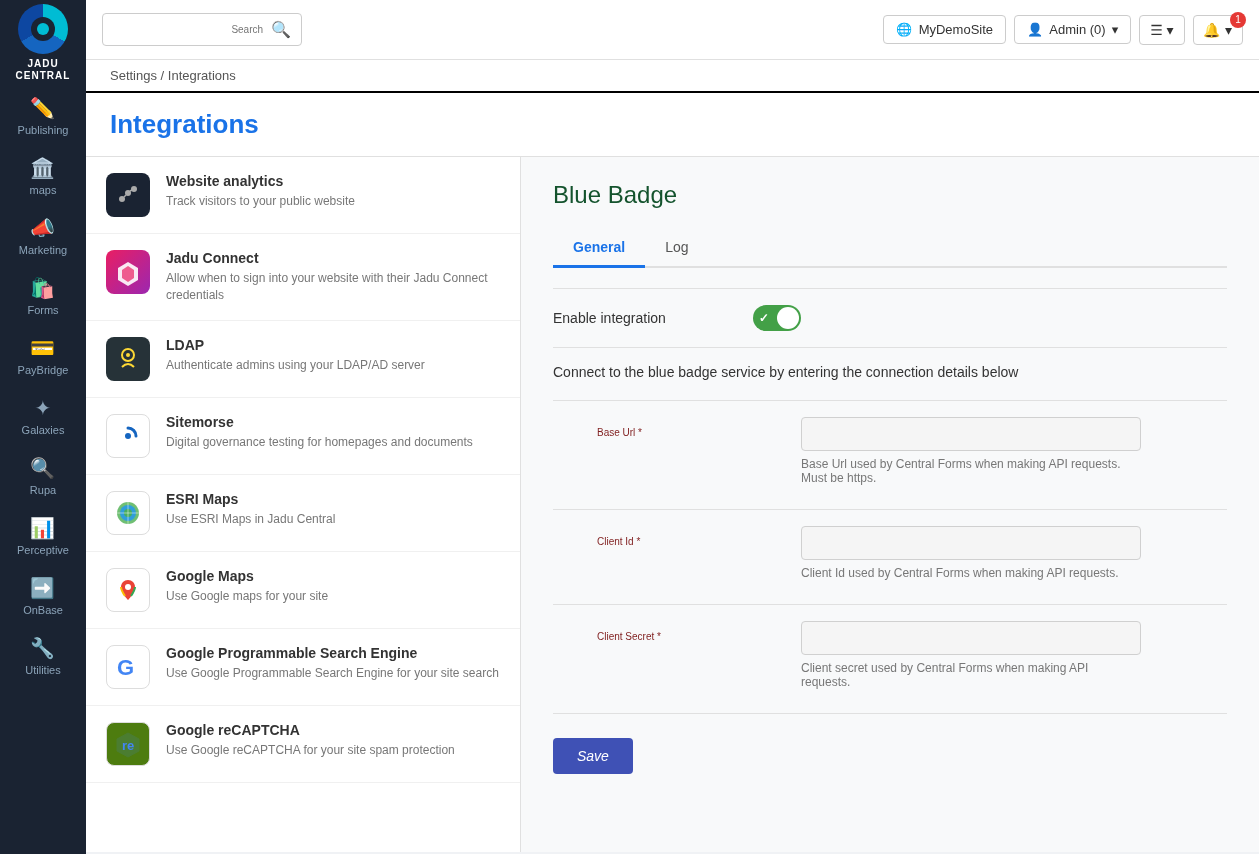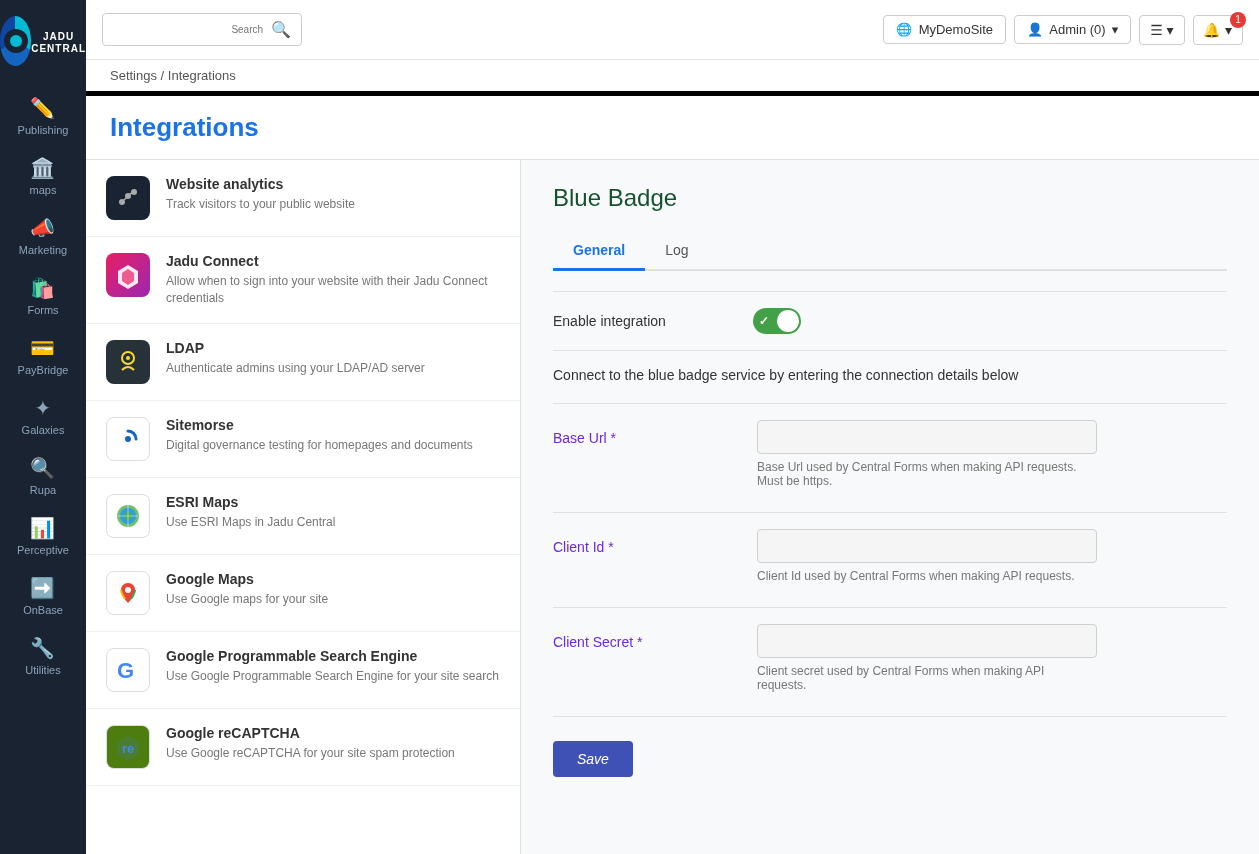--- a/index.html
+++ b/index.html
@@ -16,21 +16,21 @@
       flex-shrink: 0;
       height: 854px;
     }
     .sidebar-logo {
       width: 86px;
       height: 86px;
       background: #1a2332;
       display: flex;
       align-items: center;
       justify-content: center;
-      flex-direction: row;
+      flex-direction: column;
     }
     .logo-circle {
       width: 50px;
       height: 50px;
       border-radius: 50%;
       background: conic-gradient(#00bcd4 0deg 120deg, #1565c0 120deg 240deg, #0d47a1 240deg 360deg);
       display: flex;
       align-items: center;
       justify-content: center;
       margin-bottom: 4px;
@@ -154,21 +154,21 @@
     .page-content {
       flex: 1;
       overflow-y: auto;
       padding: 0;
     }
 
     
     .breadcrumb-bar {
       background: white;
       padding: 8px 24px;
-      border-bottom: 5px solid #000000;
+      border-bottom: 2px solid #000000;
       font-size: 13px;
       color: #555;
     }
     .breadcrumb-bar a { color: #555; text-decoration: none; }
 
     
     .page-header {
       background: white;
       padding: 16px 24px 0;
       border-bottom: 1px solid #e0e0e0;
@@ -259,24 +259,25 @@
     }
     .divider { border: none; border-top: 1px solid #e0e0e0; margin: 16px 0; }
     .form-row {
       display: flex;
       align-items: flex-start;
       margin-bottom: 24px;
       gap: 24px;
     }
     .form-label {
       width: 180px;
-      font-size: 14px;
-      color: #6d28d9;
+      font-size: 10px;
+      color: #7f1d1d;
       padding-top: 10px;
       flex-shrink: 0;
+      margin-left: 44px;
     }
     .form-field {
       flex: 1;
     }
     .form-input {
       width: 100%;
       max-width: 340px;
       padding: 8px 12px;
       border: 1px solid #d0d0d0;
       border-radius: 4px;

